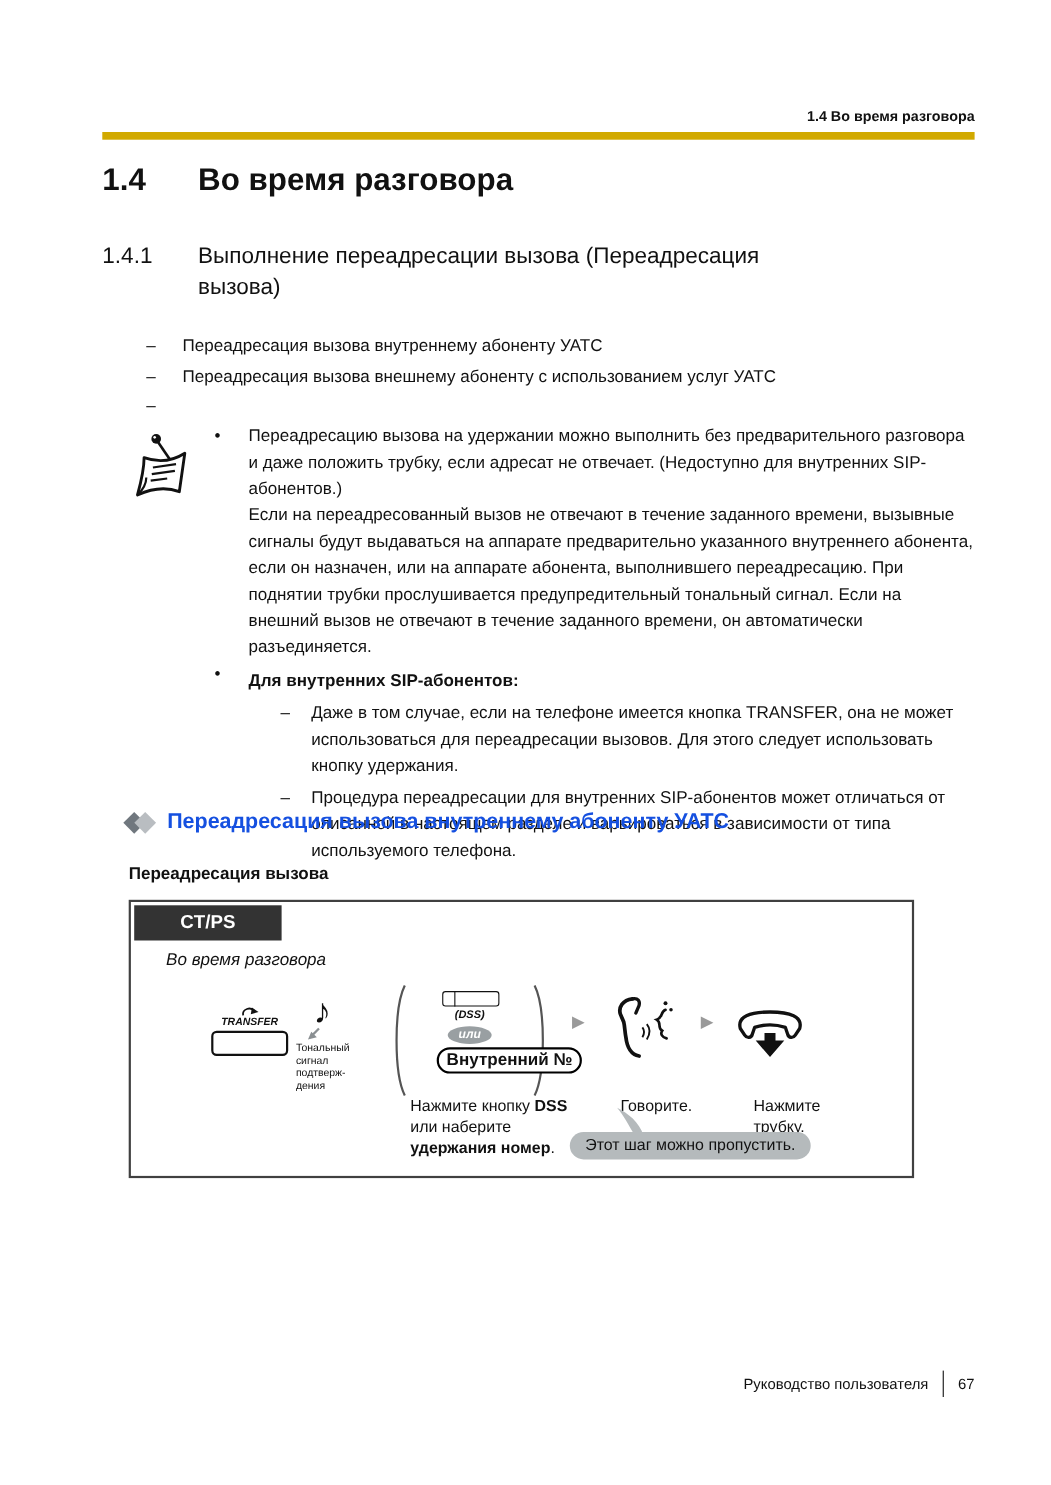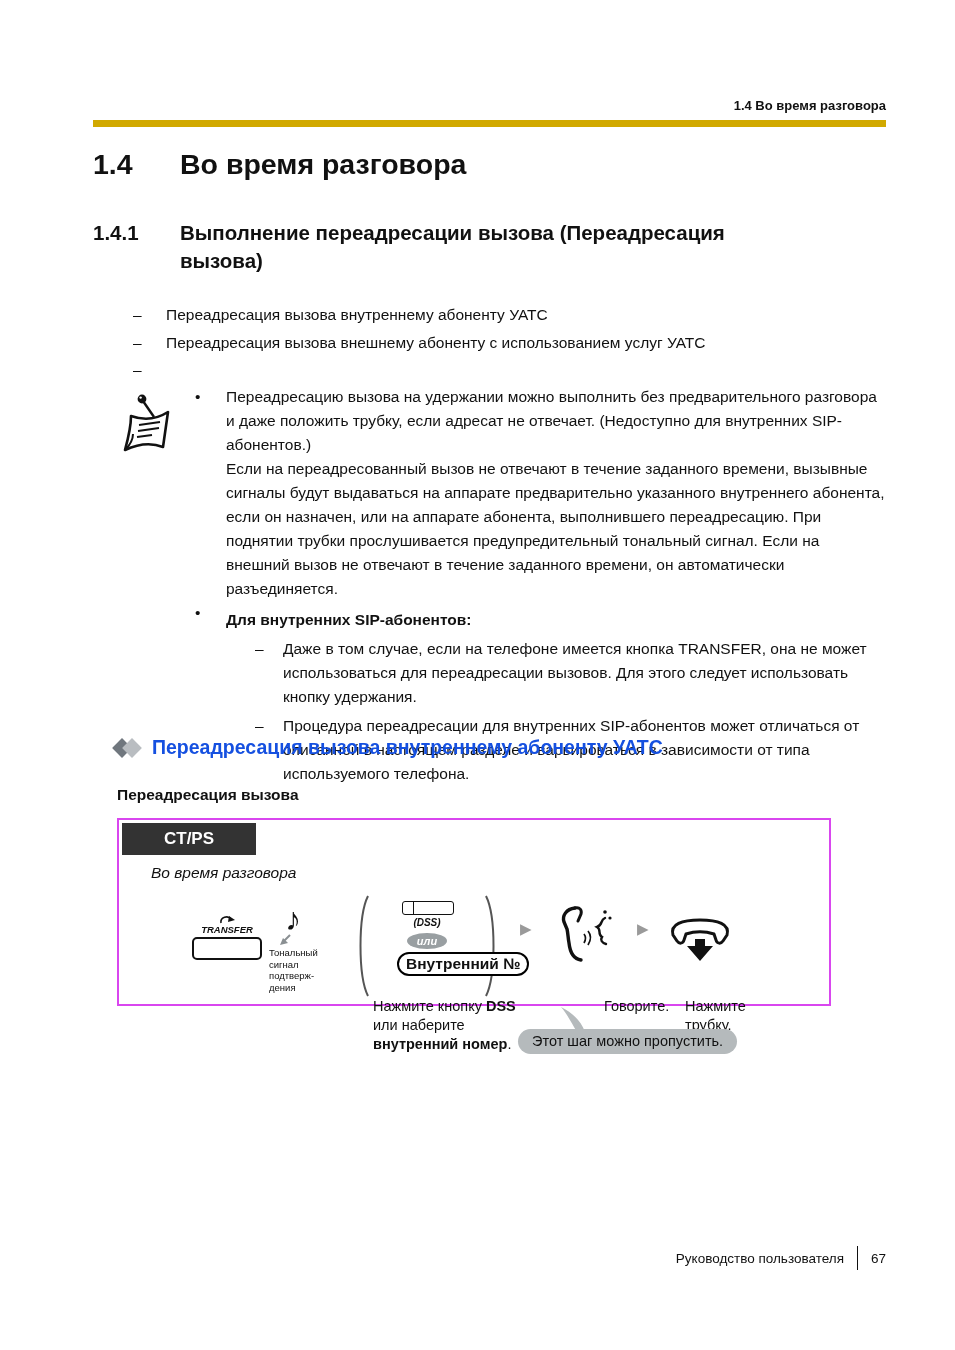--- a/index.html
+++ b/index.html
@@ -8,21 +8,21 @@
     font-family:"Liberation Sans","DejaVu Sans",sans-serif;color:#111;overflow:hidden;
   }
   
   .header-right{position:absolute;top:98px;left:93px;width:793px;text-align:right;
     font-size:13px;font-weight:bold;}
   .gold-rule{position:absolute;top:120px;left:93px;width:793px;height:7px;
     background:var(--accent_gold,#d1a900);}
   
   .h1-row{position:absolute;top:148px;left:93px;display:flex;font-size:28.5px;font-weight:bold;}
   .h1-row .num{width:87px;flex-shrink:0;}
-  .h2-row{position:absolute;top:219px;left:93px;display:flex;font-size:20.5px;font-weight:bold;line-height:28px;}
+  .h2-row{position:absolute;top:219px;left:93px;display:flex;font-size:20.5px;font-weight:normal;line-height:28px;}
   .h2-row .num{width:87px;flex-shrink:0;}
   .h2-row .txt{white-space:pre-line;width:680px;}
   
   .intro-list{position:absolute;top:301px;left:133px;width:760px;font-size:15.5px;line-height:27.5px;}
   .intro-item{display:flex;}
   .intro-item .dash{width:33px;flex-shrink:0;}
   
   .memo-icon{position:absolute;top:391px;left:116px;width:64px;height:64px;}
   .note-content{position:absolute;top:385px;left:195px;width:690px;font-size:15.5px;line-height:24px;}
   .note-row{display:flex;}
@@ -34,22 +34,22 @@
   .note-sub .body{flex:1;}
   
   .subheading{position:absolute;top:736px;left:115px;display:flex;align-items:center;}
   .diamonds{display:flex;margin-right:13px;}
   .diamond{width:14px;height:14px;transform:rotate(45deg);}
   .diamond.dark{background:var(--diamond_dark,#70777e);}
   .diamond.light{background:var(--diamond_light,#b9bdc1);margin-left:-4px;}
   .subheading .txt{font-size:19.5px;font-weight:bold;color:var(--heading_blue,#1550e0);}
   .procedure-title{position:absolute;top:786px;left:117px;font-size:15.5px;font-weight:bold;}
   
-  .diagram{position:absolute;top:818px;left:117px;width:714px;height:188px;
-    border:2px solid #d946ef;box-sizing:border-box;}
+  .diagram{position:absolute;top:818px;left:117px;width:714px;height:253px;
+    border:2px solid #404040;box-sizing:border-box;}
   .badge{position:absolute;top:3px;left:3px;width:134px;height:32px;background:var(--tab_dark,#333333);
     color:#fff;font-size:17px;font-weight:bold;display:flex;align-items:center;justify-content:center;}
   .condition{position:absolute;top:44px;left:32px;font-size:15.5px;font-style:italic;font-weight:500;}
   
   .transfer-group{position:absolute;left:53px;top:93px;width:110px;text-align:center;}
   .transfer-arrow{display:block;margin:0 auto 0;}
   .transfer-label{font-size:9.5px;font-weight:bold;font-style:italic;letter-spacing:0;}
   .keycap{width:66px;height:19px;border:2px solid #111;border-radius:5px;margin:2px auto 0;background:#fff;}
   
   .music-note{position:absolute;left:166px;top:83px;font-size:32px;line-height:32px;}
@@ -71,21 +71,21 @@
   
   .step-arrow{position:absolute;font-size:15px;color:var(--arrow_gray,#9a9a9a);}
   .step-arrow.a1{left:401px;top:100px;}
   .step-arrow.a2{left:518px;top:100px;}
   .talk-icon{position:absolute;left:437px;top:82px;}
   .hangup-icon{position:absolute;left:547px;top:93px;}
   
   .caption{position:absolute;top:177px;font-size:14.5px;line-height:19px;}
   .caption.c1{left:64px;width:148px;}
   .caption.c2{left:254px;width:168px;}
-  .caption.c3{left:485px;width:120px;}
+  .caption.c3{left:445px;width:120px;}
   .caption.c4{left:566px;width:100px;}
   
   .bubble-tail{position:absolute;left:441px;top:186px;}
   .skip-bubble{position:absolute;left:399px;top:209px;background:var(--bubble_gray,#b5babc);
     border-radius:16px;padding:4px 14px 5px;font-size:14.5px;white-space:nowrap;}
   
   .footer{position:absolute;top:1246px;left:93px;width:793px;display:flex;justify-content:flex-end;
     align-items:center;font-size:13.5px;}
   .footer .divider{width:0;height:24px;border-left:1.5px solid #111;margin:0 13px;}
   b{font-weight:bold;}
@@ -219,21 +219,21 @@
     </svg>
 
     <span class="step-arrow a2">▶</span>
 
     <svg class="hangup-icon" width="68" height="56" viewBox="0 0 68 56">
       <path d="M7,22 C4,11 16,7 34,7 C52,7 64,11 61,22 L57,28 C55,31 51,31 50,27 L48,21 C39,18 29,18 20,21 L18,27 C17,31 13,31 11,28 Z" fill="none" stroke="#111" stroke-width="3" stroke-linejoin="round"></path>
       <path d="M29,26 h10 v7 h8 l-13,15 -13,-15 h8 Z" fill="#111"></path>
     </svg>
 
     <div class="caption c2">
-      <span>Нажмите кнопку </span><b>DSS</b><span> или наберите </span><b>внутренний номер</b><span>.</span>
+      <span>Нажмите кнопку </span><b>DSS</b><span> или наберите </span><b>удержания номер</b><span>.</span>
     </div>
     <div class="caption c3">Говорите.</div>
     <div class="caption c4">Нажмите трубку.</div>
 
     <svg class="bubble-tail" width="28" height="26" viewBox="0 0 28 26">
       <path d="M17,26 C11,16 7,8 1,1 C11,6 21,14 25,26 Z" fill="#b5babc"></path>
     </svg>
     <div class="skip-bubble">Этот шаг можно пропустить.</div>
   </div>
 

